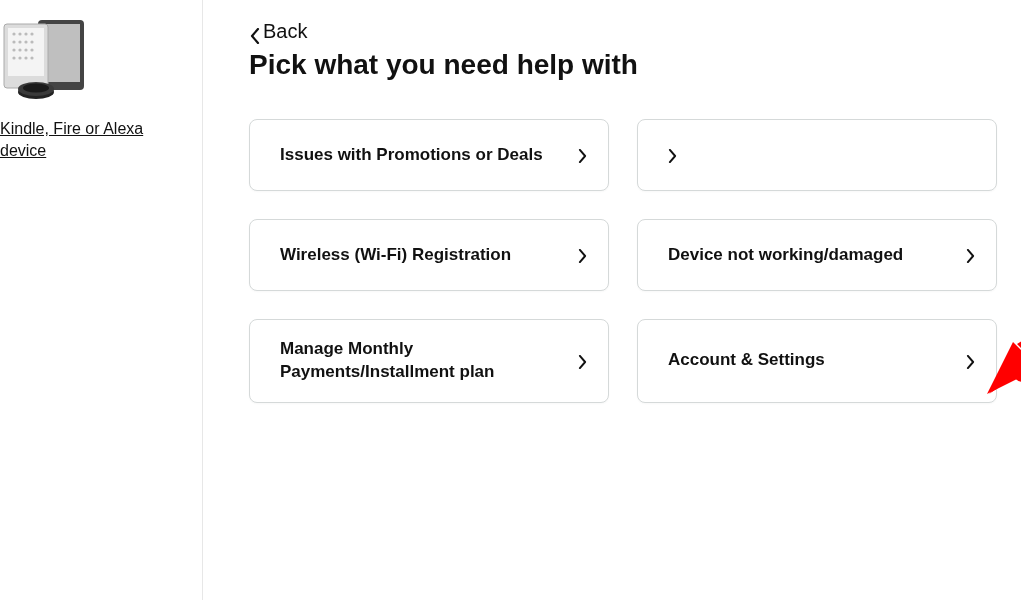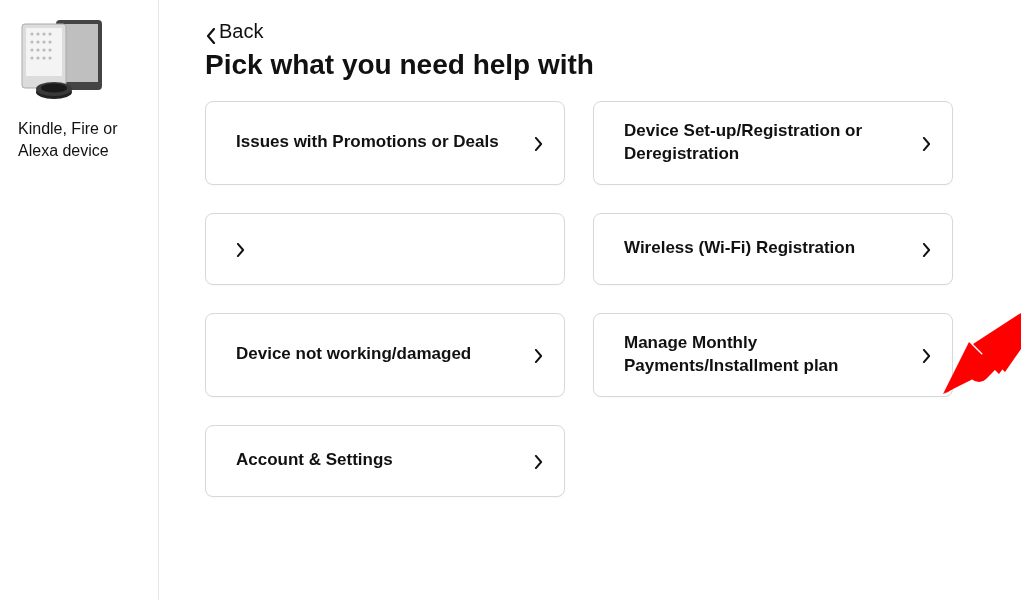--- a/index.html
+++ b/index.html
@@ -10,24 +10,25 @@
       width: 1021px;
       height: 600px;
       position: relative;
       overflow: hidden;
     }
     .layout {
       display: flex;
       height: 100%;
     }
     .sidebar {
-      width: 159px;
-      padding: 14px 20px 0 18px;
+      width: 203px;
+      padding: 14px 20px 0 0;
       border-right: 1px solid #e7e7e7;
       flex-shrink: 0;
+      text-decoration: underline;
     }
     .device-illustration {
       width: 88px;
       height: 88px;
       position: relative;
       margin-bottom: 16px;
     }
     .device-illustration svg { display:block; }
     .sidebar-label {
       font-size: 16px;
@@ -49,21 +50,21 @@
       margin-bottom: 6px;
     }
     .back-link .chev {
       display: inline-block;
       width: 12px; height: 12px;
     }
     h1.title {
       font-size: 28px;
       font-weight: 700;
       color: #111;
-      margin-bottom: 20px;
+      margin-bottom: 38px;
     }
     .grid {
       display: grid;
       grid-template-columns: 360px 360px;
       column-gap: 20px;
       row-gap: 24px;
       gap: 28px;
     }
     .card {
       border: 1px solid #d5d9d9;
@@ -149,26 +150,20 @@
 
     <div class="grid">
 
       <div class="card">
         <div class="card-label">Issues with Promotions or Deals</div>
         <span class="chev-icon"><svg viewBox="0 0 10 16" width="9" height="14">
               <path d="M2 1 L8 8 L2 15" stroke="#111" stroke-width="2.2" fill="none" stroke-linecap="round" stroke-linejoin="round"></path>
             </svg></span>
       </div>
 
-      <div class="card">
-        <div class="card-label">Device Set-up/Registration or Deregistration</div>
-        <span class="chev-icon"><svg viewBox="0 0 10 16" width="9" height="14">
-              <path d="M2 1 L8 8 L2 15" stroke="#111" stroke-width="2.2" fill="none" stroke-linecap="round" stroke-linejoin="round"></path>
-            </svg></span>
-      </div>
 
 
       <div class="card">
         <span class="chev-icon"><svg viewBox="0 0 10 16" width="9" height="14">
               <path d="M2 1 L8 8 L2 15" stroke="#111" stroke-width="2.2" fill="none" stroke-linecap="round" stroke-linejoin="round"></path>
             </svg></span>
       </div>
 
       <div class="card">
         <div class="card-label">Wireless (Wi-Fi) Registration</div>

